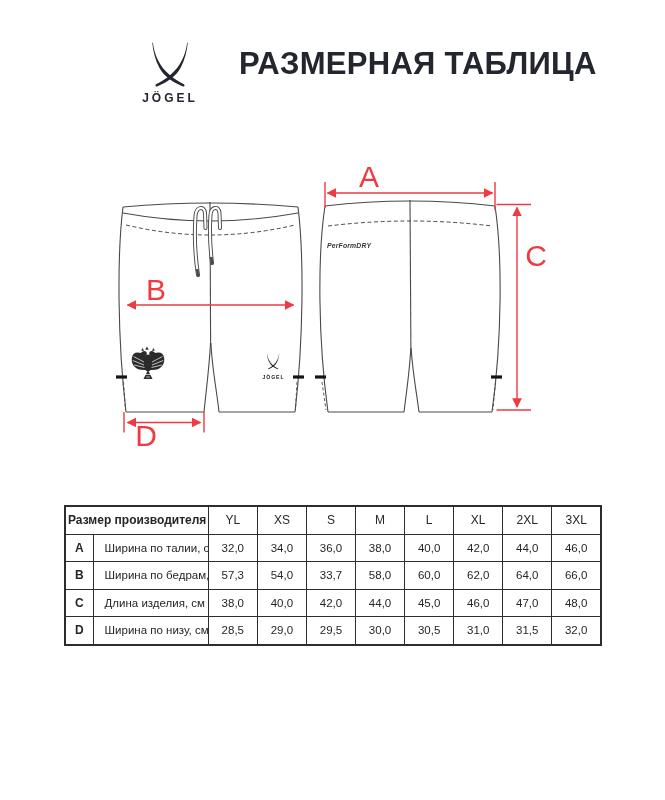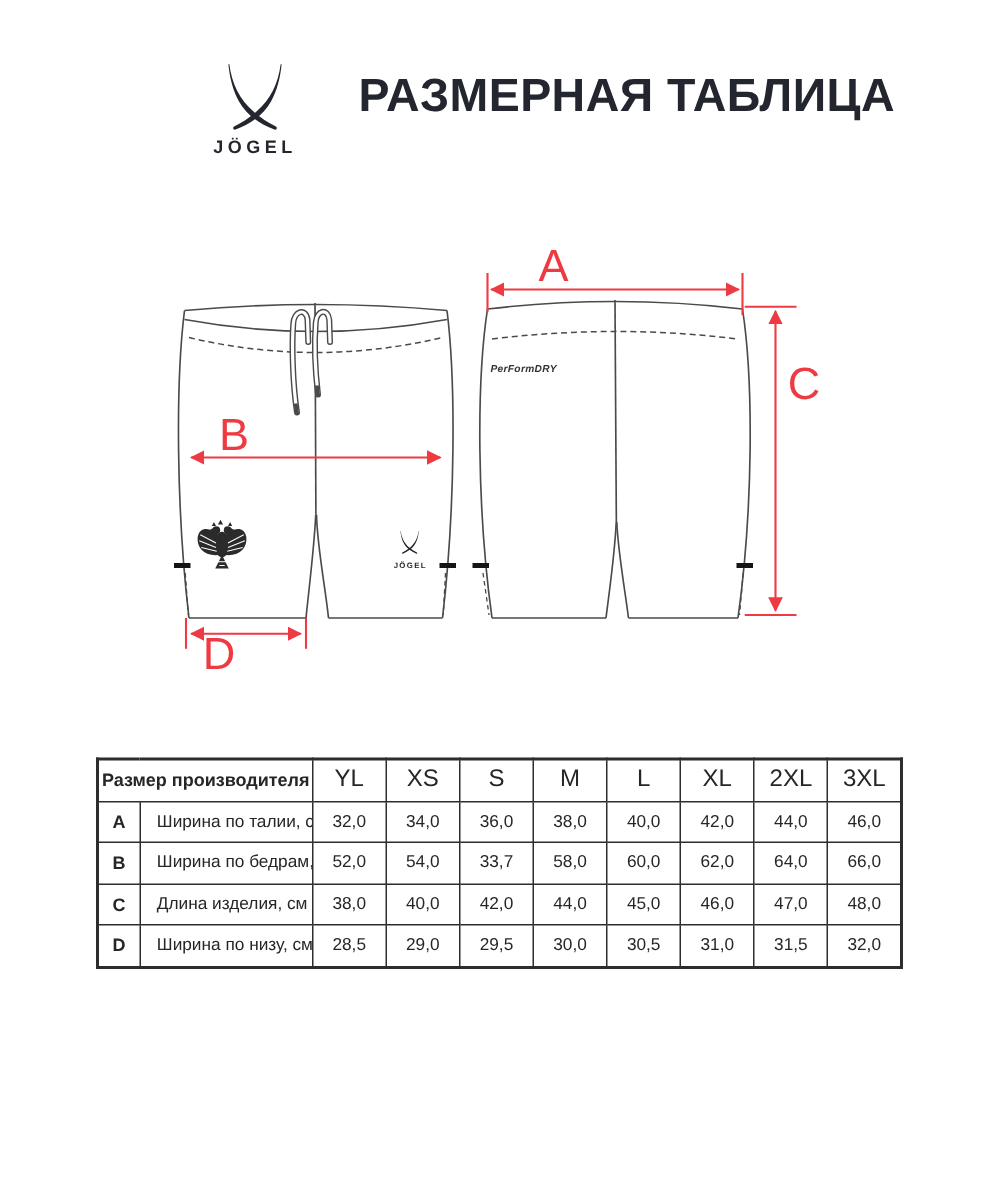--- a/index.html
+++ b/index.html
@@ -47,21 +47,21 @@
     font-size: 11.5px; color: #262626;
   }
   .size-table td {
     border: 1px solid var(--table_border, #2d2d2d);
     height: 26.5px; text-align: center; padding: 0 2px;
     overflow: hidden; white-space: nowrap;
   }
   .size-table td.row-head { font-weight: bold; font-size: 12px; }
   .size-table td.letter   { font-weight: bold; font-size: 12px; }
   .size-table td.mlabel   { text-align: left; padding-left: 11px; }
-  .size-table td.head-val { font-size: 16px; }
+  .size-table td.head-val { font-size: 12px; }
 </style>
 </head>
 <body>
 
 <svg width="0" height="0" style="position:absolute" aria-hidden="true">
   <defs>
     <g id="jogel-glyph" fill="var(--ink, #23262e)">
       <path d="M1.2,0 C2.2,8 5.5,15 11.5,20 C14.5,22.6 17.6,24.6 20.8,26.2 C21.6,26.7 21.1,27.9 20.2,27.5 C13.8,25 8.2,21.2 5.2,15.6 C2.7,11 1.3,5.4 0.8,0 Z"></path>
       <path d="M22.8,0 C21.8,8 18.5,15 12.5,20 C9.5,22.6 6.4,24.6 3.2,26.2 C2.4,26.7 2.9,27.9 3.8,27.5 C10.2,25 15.8,21.2 18.8,15.6 C21.3,11 22.7,5.4 23.2,0 Z"></path>
     </g>
@@ -208,21 +208,21 @@
         <td class="val">36,0</td>
         <td class="val">38,0</td>
         <td class="val">40,0</td>
         <td class="val">42,0</td>
         <td class="val">44,0</td>
         <td class="val">46,0</td>
       </tr>
       <tr>
         <td class="letter">B</td>
         <td class="mlabel">Ширина по бедрам, см</td>
-        <td class="val">52,0</td>
+        <td class="val">57,3</td>
         <td class="val">54,0</td>
         <td class="val">33,7</td>
         <td class="val">58,0</td>
         <td class="val">60,0</td>
         <td class="val">62,0</td>
         <td class="val">64,0</td>
         <td class="val">66,0</td>
       </tr>
       <tr>
         <td class="letter">C</td>

